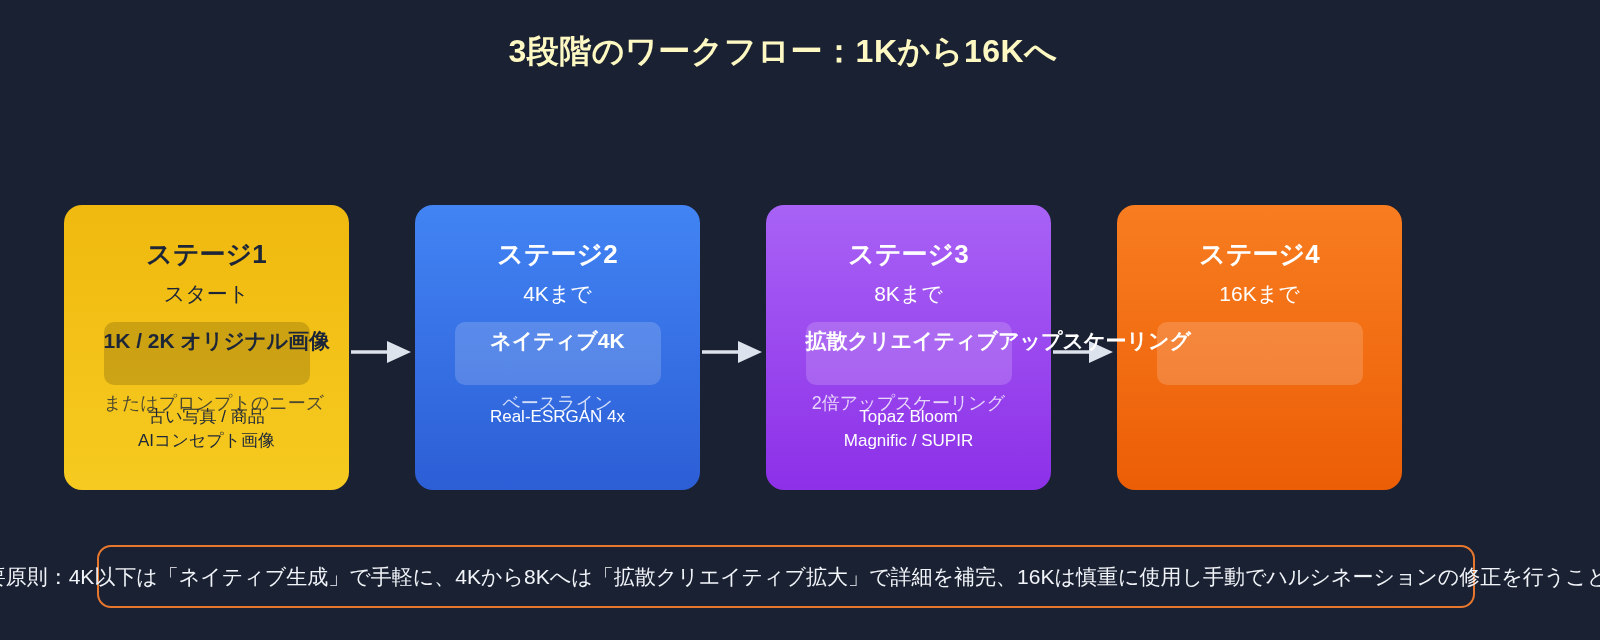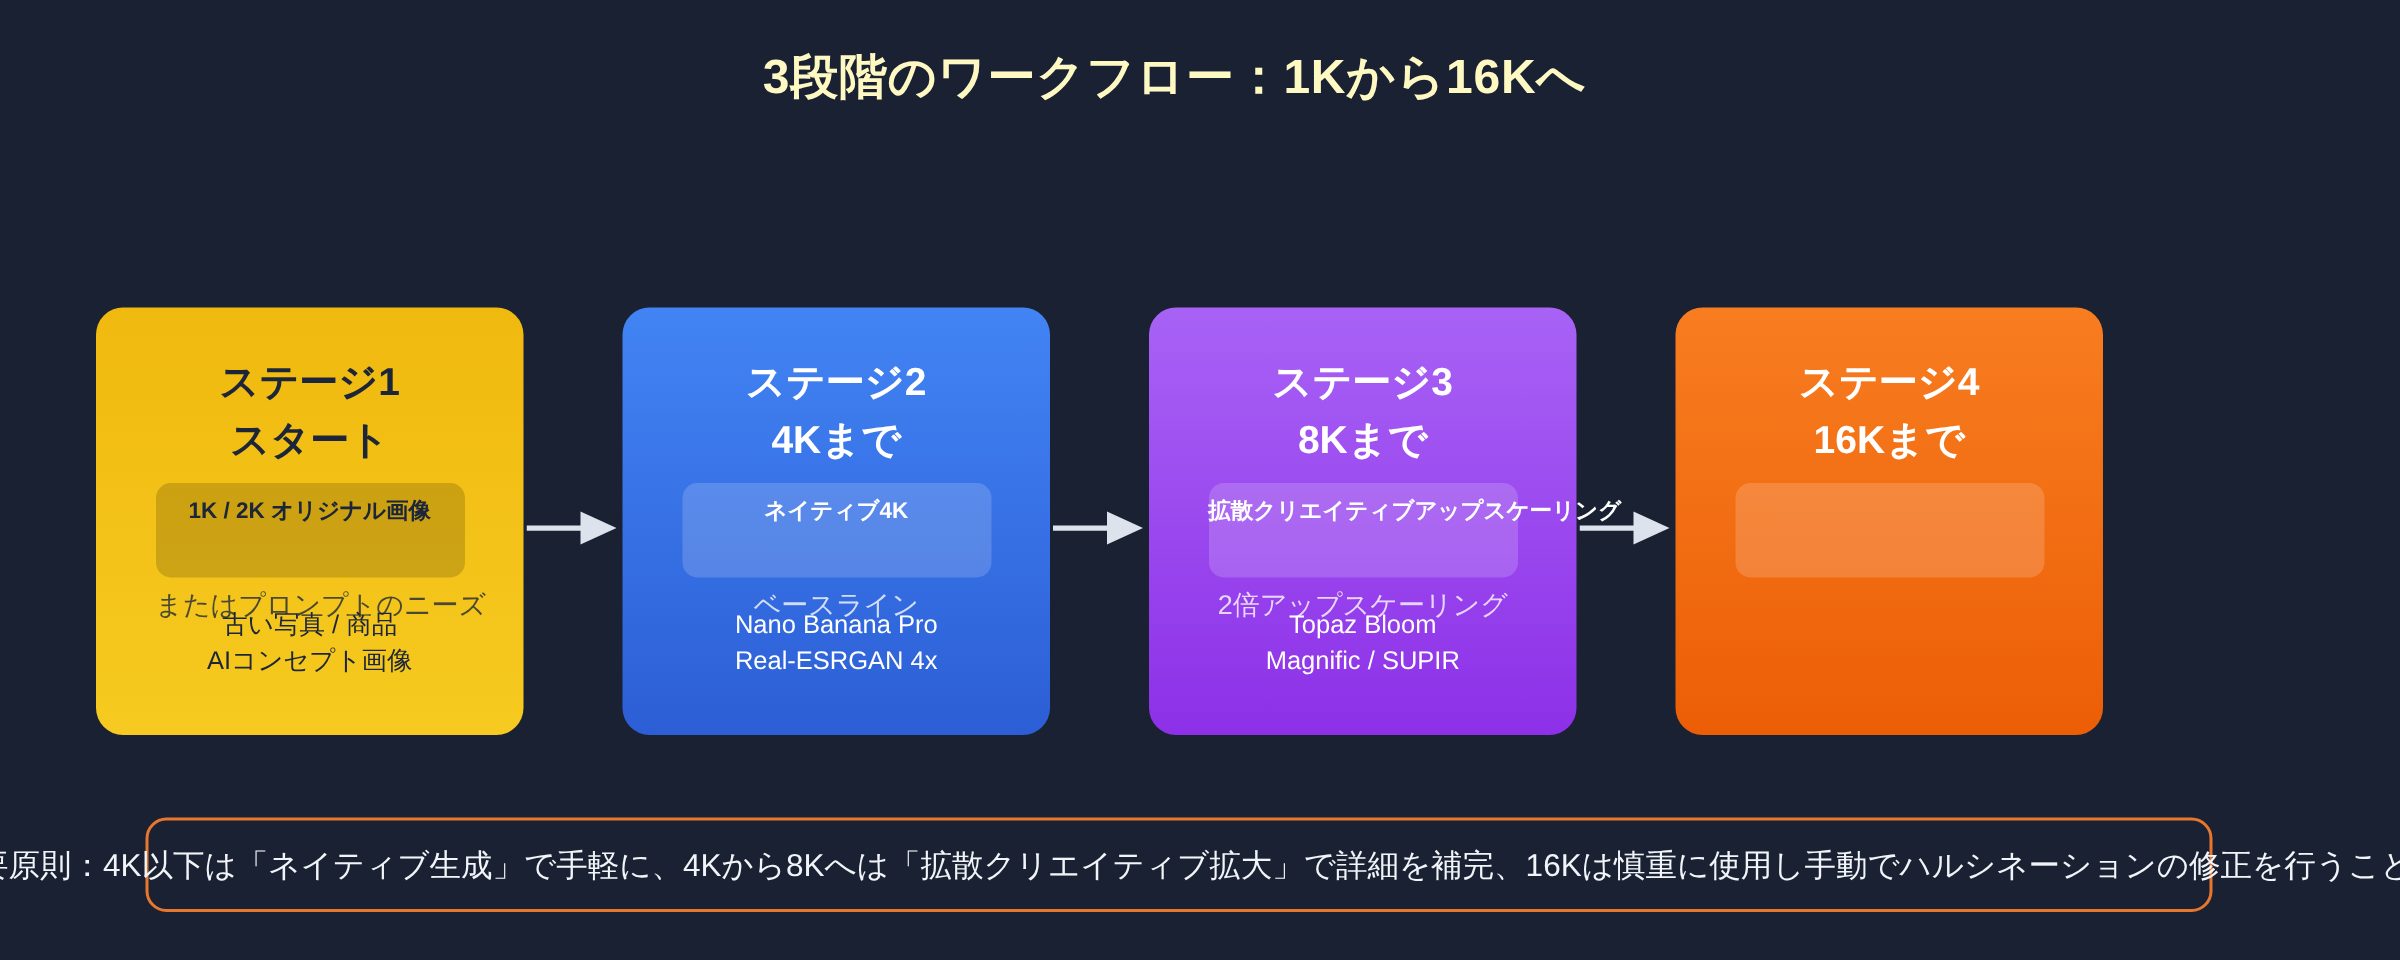--- a/index.html
+++ b/index.html
@@ -29,27 +29,27 @@
   }
   .arrow-cell {
     width:66px; height:285px;
     position:relative; flex:0 0 auto;
   }
   .arrow-cell svg { position:absolute; left:2px; top:134px; }
   .arrow-cell line    { stroke:var(--arrow,#dde3ec); stroke-width:3.5; }
   .arrow-cell polygon { fill:var(--arrow,#dde3ec); }
 
   .stage-title { padding-top:36px; font-size:26px; font-weight:bold; line-height:26px; }
-  .stage-sub   { margin-top:16px;  font-size:26px; font-weight:bold; line-height:21px; }
+  .stage-sub   { margin-top:16px;  font-size:21px; font-weight:normal; line-height:21px; }
   .inner-box {
     margin:18px auto 0; width:206px; height:63px;
     border-radius:10px; padding-top:6px; box-sizing:border-box;
   }
   .inner-line1 {
-    font-size:15px; font-weight:bold; line-height:26px;
+    font-size:21px; font-weight:bold; line-height:26px;
     white-space:nowrap;
     position:relative; z-index:5;  
   }
   .inner-line2 { font-size:18px; line-height:25px; opacity:0.78; white-space:nowrap;margin-top:37px; }
   .stage-notes { margin-top:20px; font-size:17px; line-height:24px; }
   .note-line   { white-space:nowrap; position:relative; z-index:4; }
 
   .principle-box {
     position:absolute; left:97px; top:545px;
     width:1378px; height:63px; box-sizing:border-box;
@@ -92,21 +92,20 @@
     </div>
 
     <div class="stage-card" style="background: linear-gradient(rgb(66, 132, 244), rgb(44, 94, 214)); color: rgb(255, 255, 255);">
       <div class="stage-title">ステージ2</div>
       <div class="stage-sub">4Kまで</div>
       <div class="inner-box" style="background: rgba(255, 255, 255, 0.17);">
         <div class="inner-line1">ネイティブ4K</div>
         <div class="inner-line2">ベースライン</div>
       </div>
       <div class="stage-notes">
-        <div class="note-line">Nano Banana Pro</div>
         <div class="note-line">Real-ESRGAN 4x</div>
       </div>
     </div>
 
     <div class="arrow-cell">
       <svg width="62" height="26" viewBox="0 0 62 26">
         <line x1="0" y1="13" x2="40" y2="13"></line>
         <polygon points="36,2 60,13 36,24"></polygon>
       </svg>
     </div>

